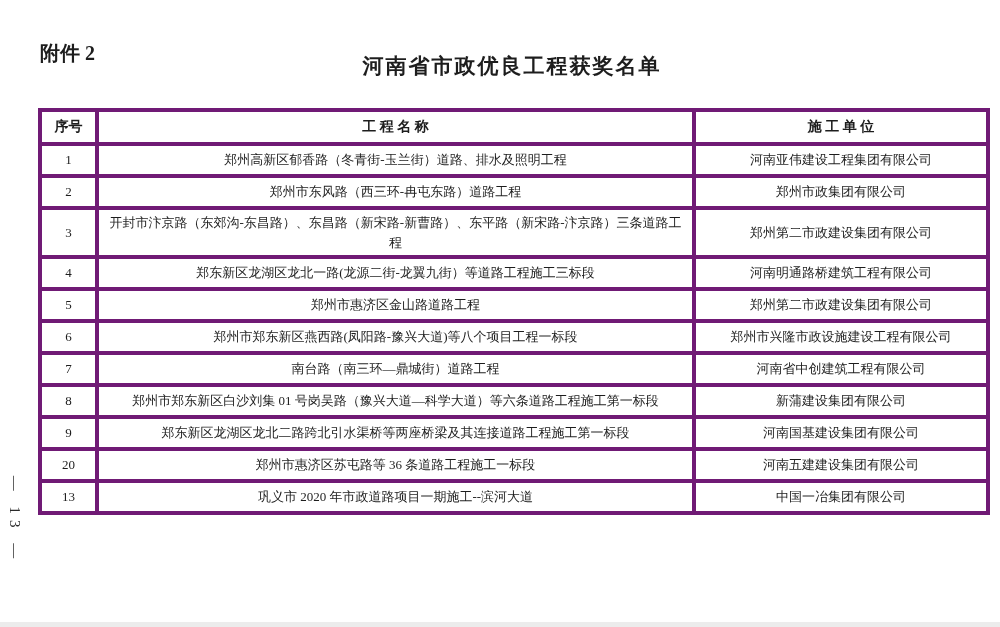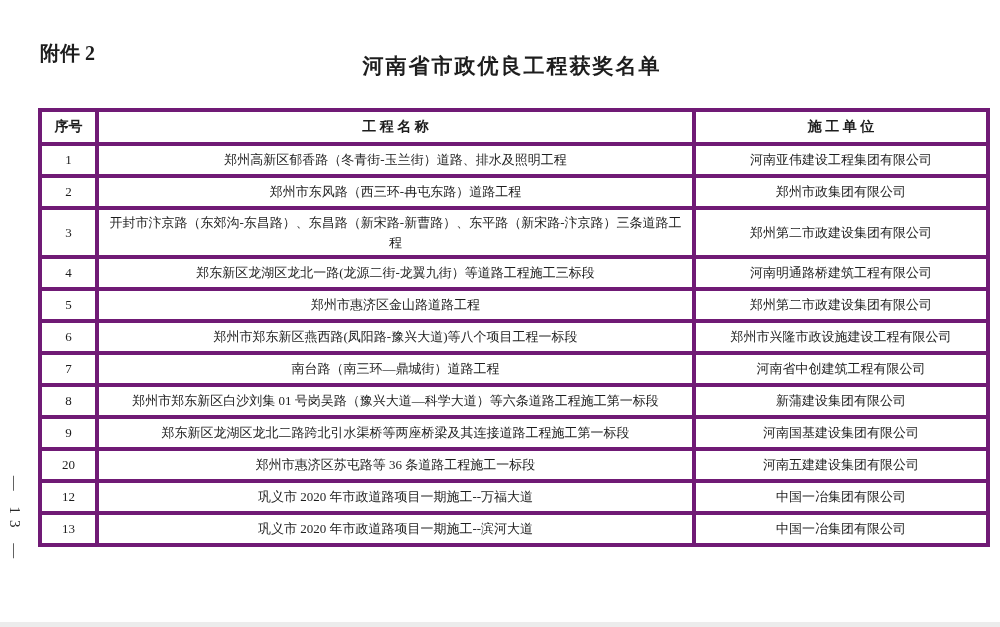--- a/index.html
+++ b/index.html
@@ -125,25 +125,20 @@
       <td class="no">9</td>
       <td class="project">郑东新区龙湖区龙北二路跨北引水渠桥等两座桥梁及其连接道路工程施工第一标段</td>
       <td class="company">河南国基建设集团有限公司</td>
     </tr>
     <tr>
       <td class="no">20</td>
       <td class="project">郑州市惠济区苏屯路等 36 条道路工程施工一标段</td>
       <td class="company">河南五建建设集团有限公司</td>
     </tr>
     <tr>
-      <td class="no">12</td>
-      <td class="project">巩义市 2020 年市政道路项目一期施工--万福大道</td>
-      <td class="company">中国一冶集团有限公司</td>
-    </tr>
-    <tr>
       <td class="no">13</td>
       <td class="project">巩义市 2020 年市政道路项目一期施工--滨河大道</td>
       <td class="company">中国一冶集团有限公司</td>
     </tr>
   </tbody>
 </table>
 
 <div class="page-number">— 13 —</div>
 <div class="bottom-edge"></div>
 

